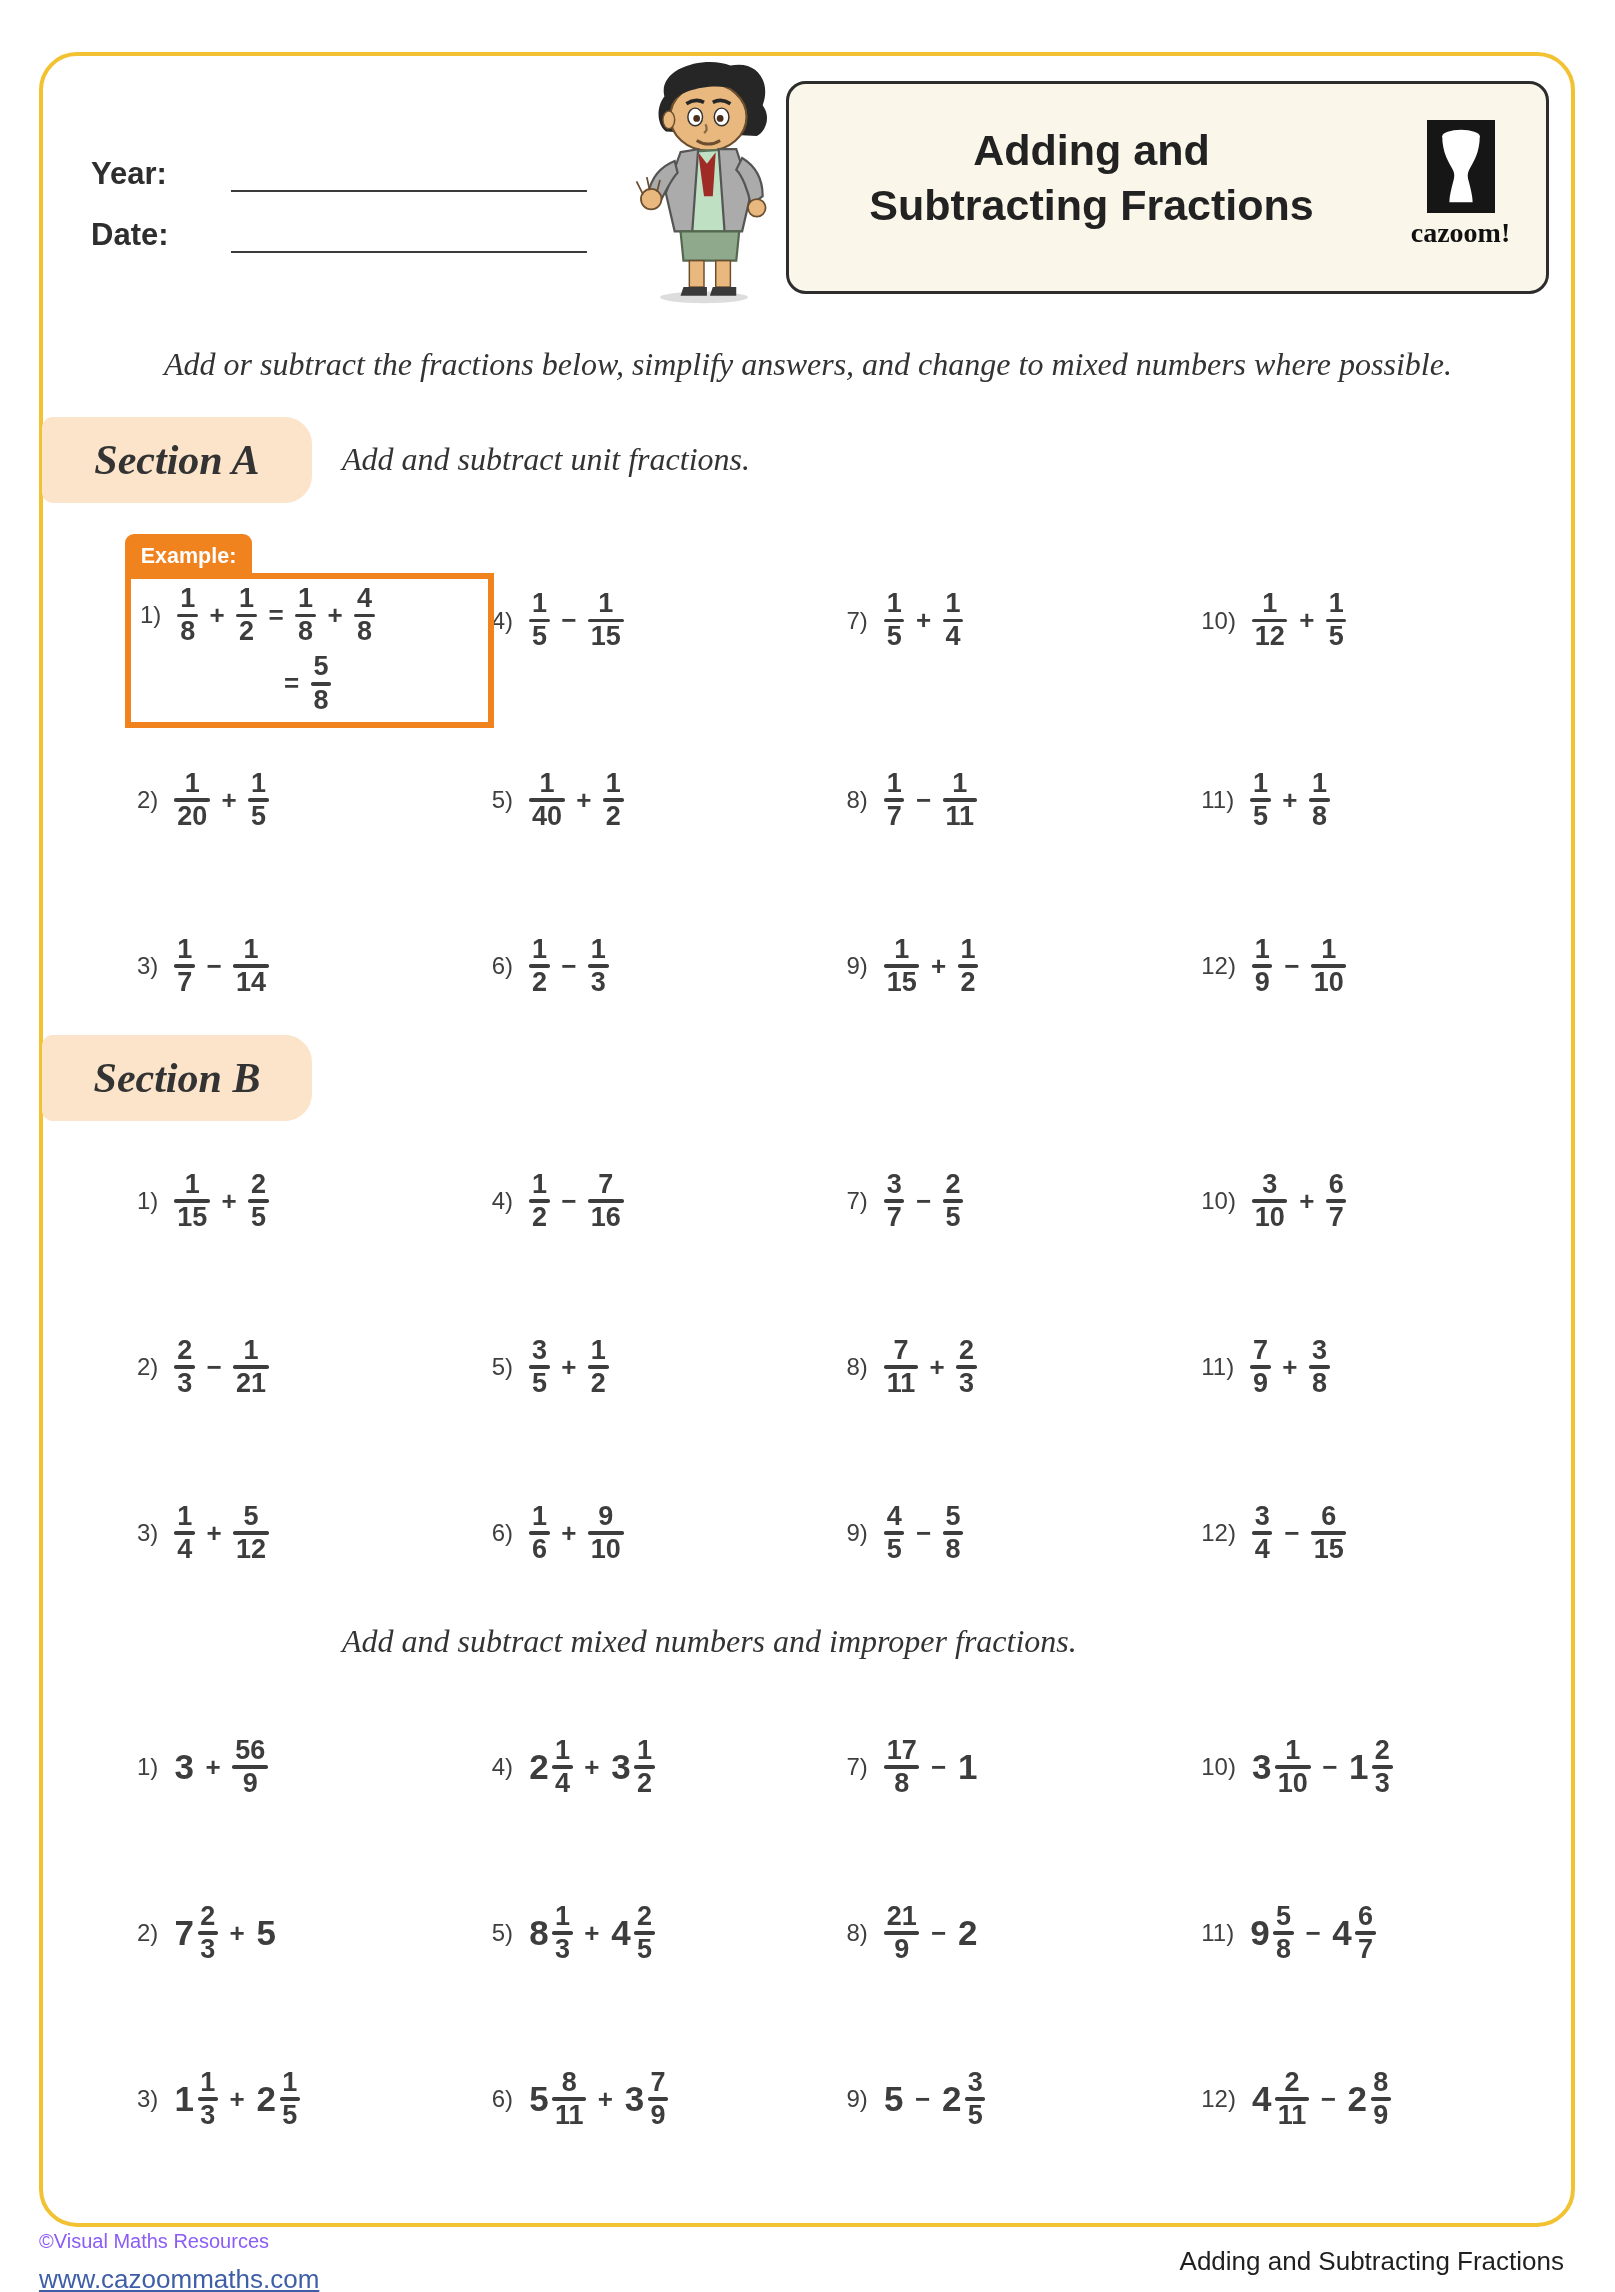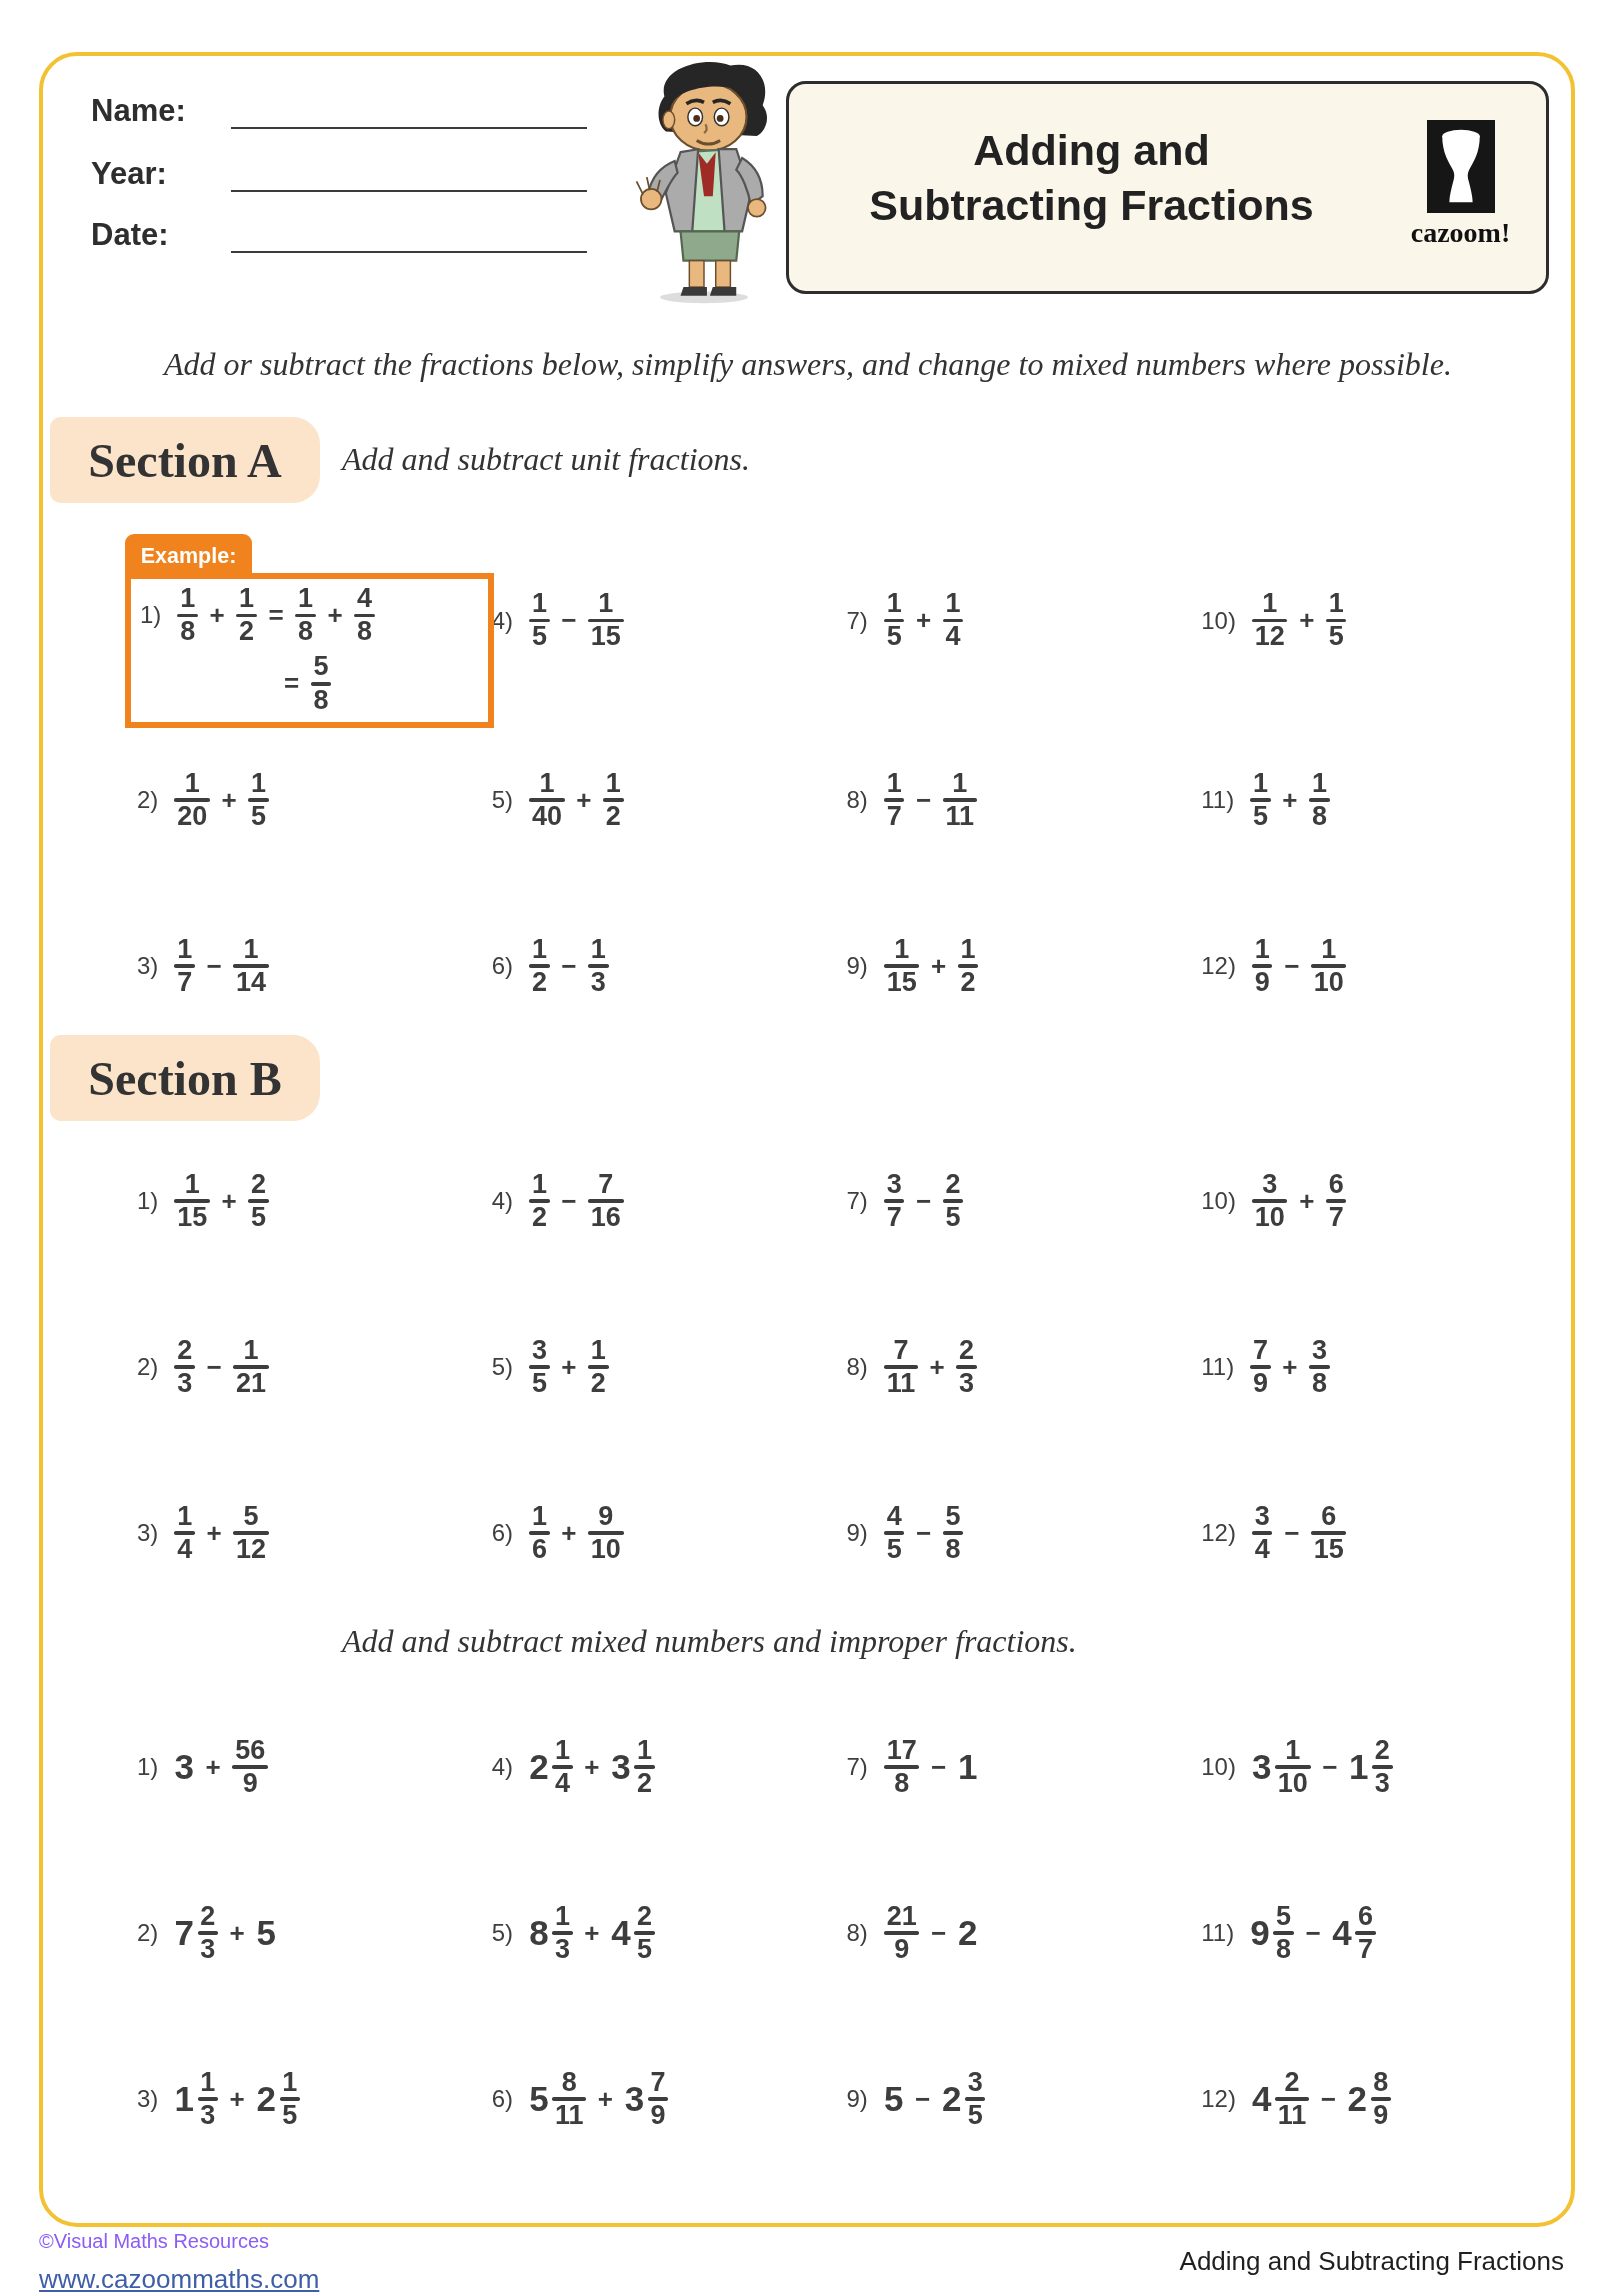--- a/index.html
+++ b/index.html
@@ -18,23 +18,23 @@
             border:3.6px solid #2d2d2d;border-radius:19.7px;box-sizing:border-box;}
   .title-text{position:absolute;left:16px;top:39px;width:573px;text-align:center;
               font-size:43px;font-weight:bold;line-height:1.28;color:#222;}
   .logo{position:absolute;right:23px;top:36px;width:125px;text-align:center;}
   .logo-rect{width:68px;height:93px;background:#161616;margin:0 auto;display:block;}
   .logo-caption{font-family:"Liberation Serif",serif;font-weight:bold;font-size:28px;color:#111;margin-top:3.6px;}
   
   .instruction{position:absolute;left:0;top:346px;width:1616px;text-align:center;
                font-family:"Liberation Serif",serif;font-style:italic;font-size:32px;color:#333;}
   
-  .badge{position:absolute;left:50px;width:270px;height:86px;background:#FBE4C9;
+  .badge{position:absolute;left:42px;width:270px;height:86px;background:#FBE4C9;
          border-radius:10.7px 27px 27px 10.7px;display:flex;align-items:center;justify-content:center;
-         font-family:"Liberation Serif",serif;font-weight:bold;font-size:48px;color:#333;}
+         font-family:"Liberation Serif",serif;font-style:italic;font-weight:bold;font-size:42px;color:#333;}
   .badge-a{top:417px}.badge-b{top:1035px}.badge-c{top:1600px}
   .sec-desc{position:absolute;left:342px;font-family:"Liberation Serif",serif;font-style:italic;
             font-size:32px;color:#333;}
   .desc-a{top:441px}.desc-c{top:1623px}
   
   .pgrid{position:absolute;left:106px;width:1419px;display:grid;grid-template-columns:repeat(4,1fr);}
   .grid-a{top:524px;grid-template-rows:193px 166px 166px;}
   .grid-b{top:1118px;grid-template-rows:166px 166px 166px;}
   .grid-c{top:1684px;grid-template-rows:166px 166px 166px;}
   .pcell{display:flex;align-items:center;padding-left:31px;}
@@ -58,24 +58,20 @@
   .foot-link{position:absolute;left:39px;top:2264px;font-size:26px;color:#3F5EA8;
              text-decoration:underline;cursor:pointer;}
   .foot-right{position:absolute;right:52px;top:2246px;font-size:26px;color:#1f1f1f;}
 </style>
 </head>
 <body>
 
 <div class="page">
   <div class="frame"></div>
 
-  <div class="hdr-row row-name">
-    <span class="hdr-label">Name:</span>
-    <span class="hdr-line"></span>
-  </div>
   <div class="hdr-row row-date">
     <span class="hdr-label">Date:</span>
     <span class="hdr-line"></span>
   </div>
   <div class="hdr-row row-year">
     <span class="hdr-label">Year:</span>
     <span class="hdr-line"></span>
   </div>
 
   <svg class="boy" viewBox="0 0 120 170">

